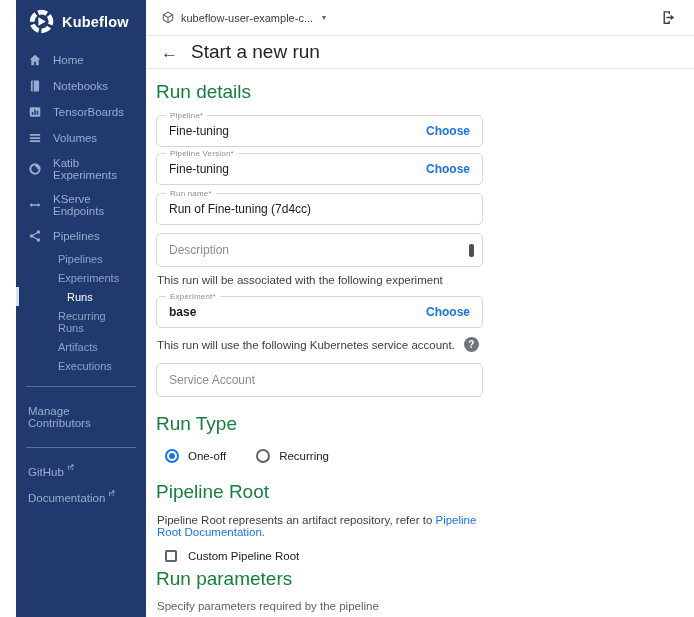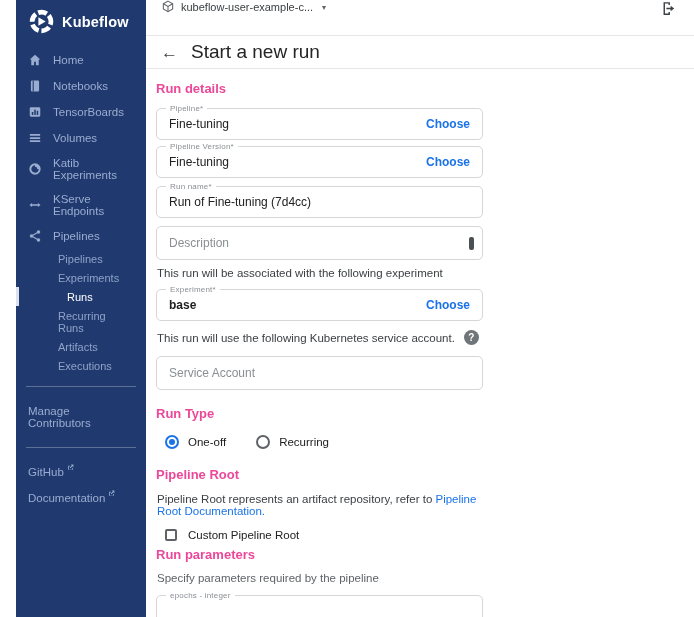--- a/index.html
+++ b/index.html
@@ -15,32 +15,32 @@
   .nav-item { display:flex; align-items:center; gap:11px; padding:6px 12px; color:#9aaccf; font-size:11.5px; cursor:pointer; }
   .nav-item .nicon { width:14px; height:14px; flex:0 0 auto; display:flex; }
   .sub-item { padding:3.5px 12px 3.5px 39px; color:#8fa2c8; font-size:11px; cursor:pointer; border-left:3px solid transparent; }
   .sub-item.selected { color:#ffffff; border-left:3px solid #dde3ee; padding-left:48px; }
   .side-divider { border-top:1px solid rgba(255,255,255,.28); margin:11px 10px; }
   .side-link { display:flex; align-items:flex-start; gap:3px; padding:7px 12px; color:#9aaccf; font-size:11.5px; cursor:pointer; }
   .ext-ic { width:7px; height:7px; margin-top:-2px; }
 
   
   .main { flex:1; display:flex; flex-direction:column; min-width:0; background:#fff; }
-  .topbar { height:36px; min-height:36px; display:flex; align-items:flex-start; padding:0 17px 0 15px; border-bottom:1px solid #e7e7e7; }
+  .topbar { height:36px; min-height:36px; display:flex; align-items:center; padding:0 17px 0 15px; border-bottom:1px solid #e7e7e7; }
   .ns-select { display:flex; align-items:center; gap:6px; cursor:pointer; }
   .ns-text { font-size:11px; color:#3c4043; }
   .ns-caret { font-size:8px; color:#5f6368; margin-left:3px; }
   .logout { margin-left:auto; display:flex; cursor:pointer; }
 
   .page-header { height:33px; min-height:33px; display:flex; align-items:center; gap:13px; padding-left:15px; border-bottom:1px solid #e7e7e7; }
   .back-arrow { font-size:17px; color:#424242; cursor:pointer; line-height:1; }
   .page-title { font-size:19px; color:#252525; }
 
   .content { padding:12px 0 0 10px; flex:1; overflow:hidden; }
-  .section-h { font-size:13px; font-weight:700; color:#ec4899; }
+  .section-h { font-size:19px; font-weight:400; color:#15803d; }
   .form-col { width:327px; }
 
   .field { position:relative; border:1px solid #d6d6d6; border-radius:5px; height:32px; display:flex; align-items:center; padding:0 12px; margin-bottom:6px; background:#fff; }
   .field .notch { position:absolute; top:-5px; left:9px; background:#fff; padding:0 4px; font-size:8px; color:#8a8f94; letter-spacing:.2px; }
   .field input { flex:1; min-width:0; border:none; outline:none; font-family:inherit; font-size:12px; color:#212121; background:transparent; }
   .field input::placeholder { color:#8a8f94; }
   .choose-link { color:#1a73e8; font-weight:700; font-size:12px; margin-left:10px; cursor:pointer; white-space:nowrap; }
   .field.desc { height:34px; }
   .resize-grip { position:absolute; right:8px; top:10px; width:5px; height:13px; background:#4a4f54; border-radius:2px; }
   .note { font-size:11.5px; color:#3c4043; margin:7px 0 10px 1px; }

